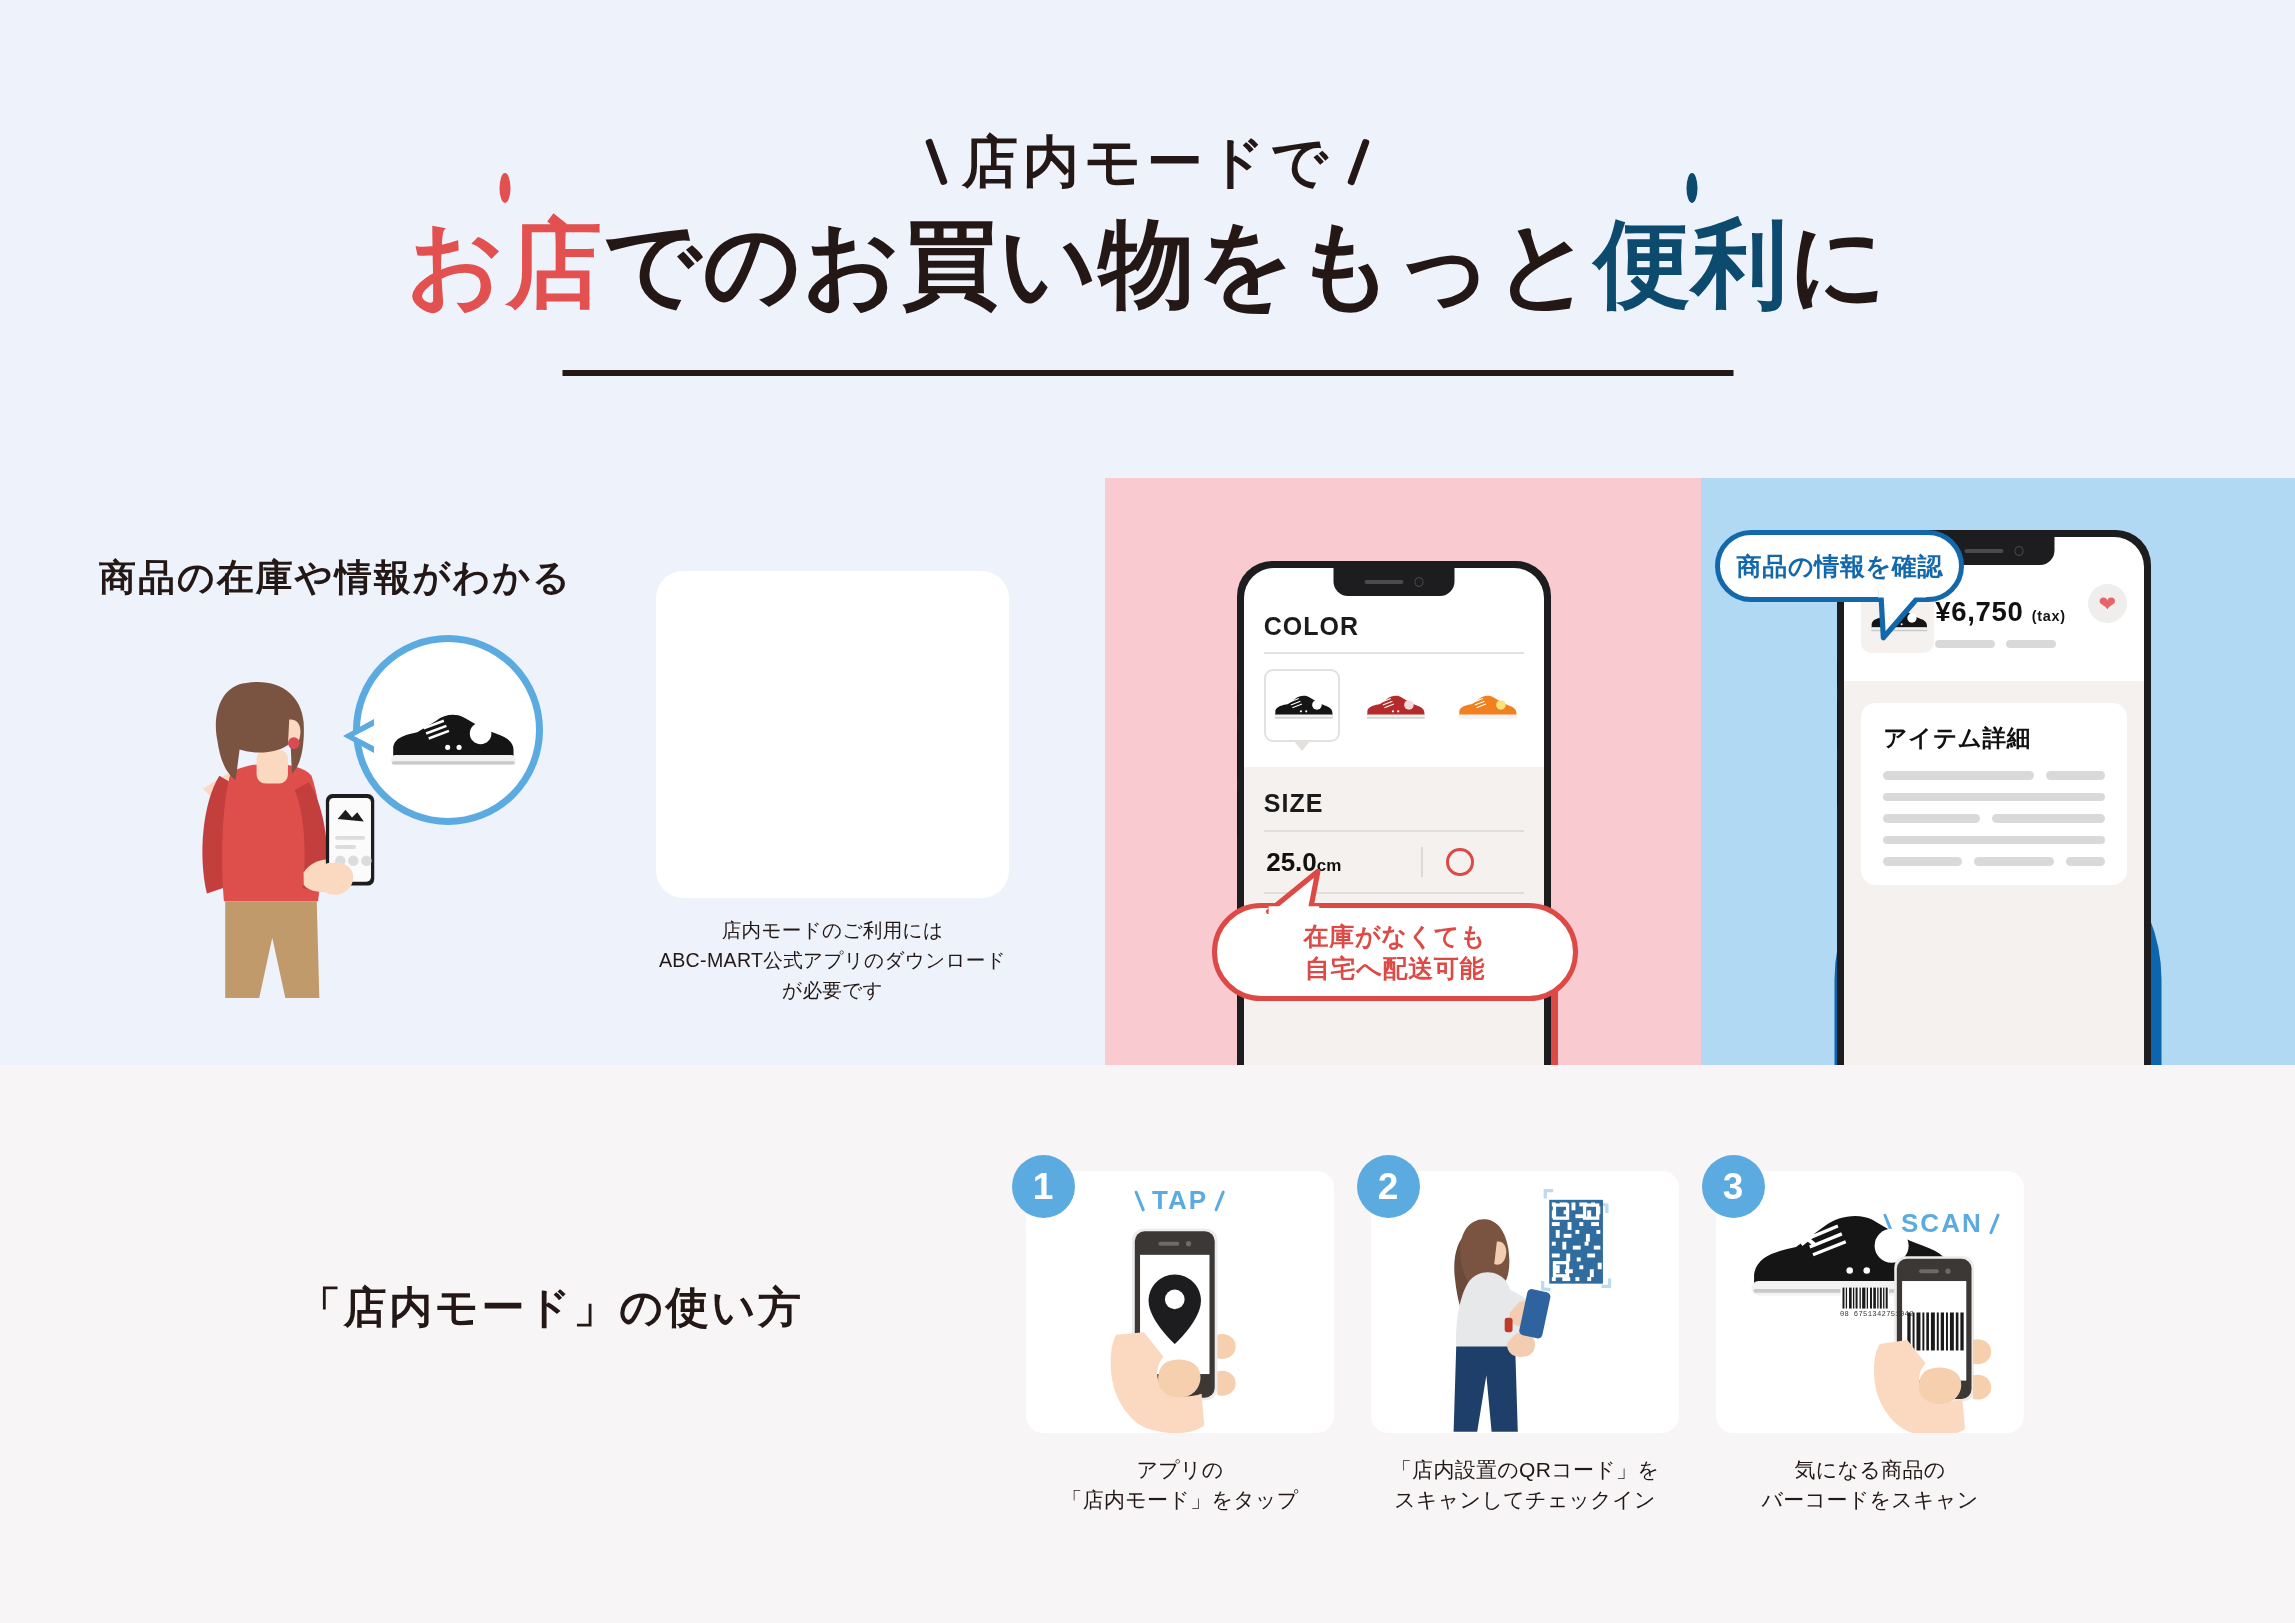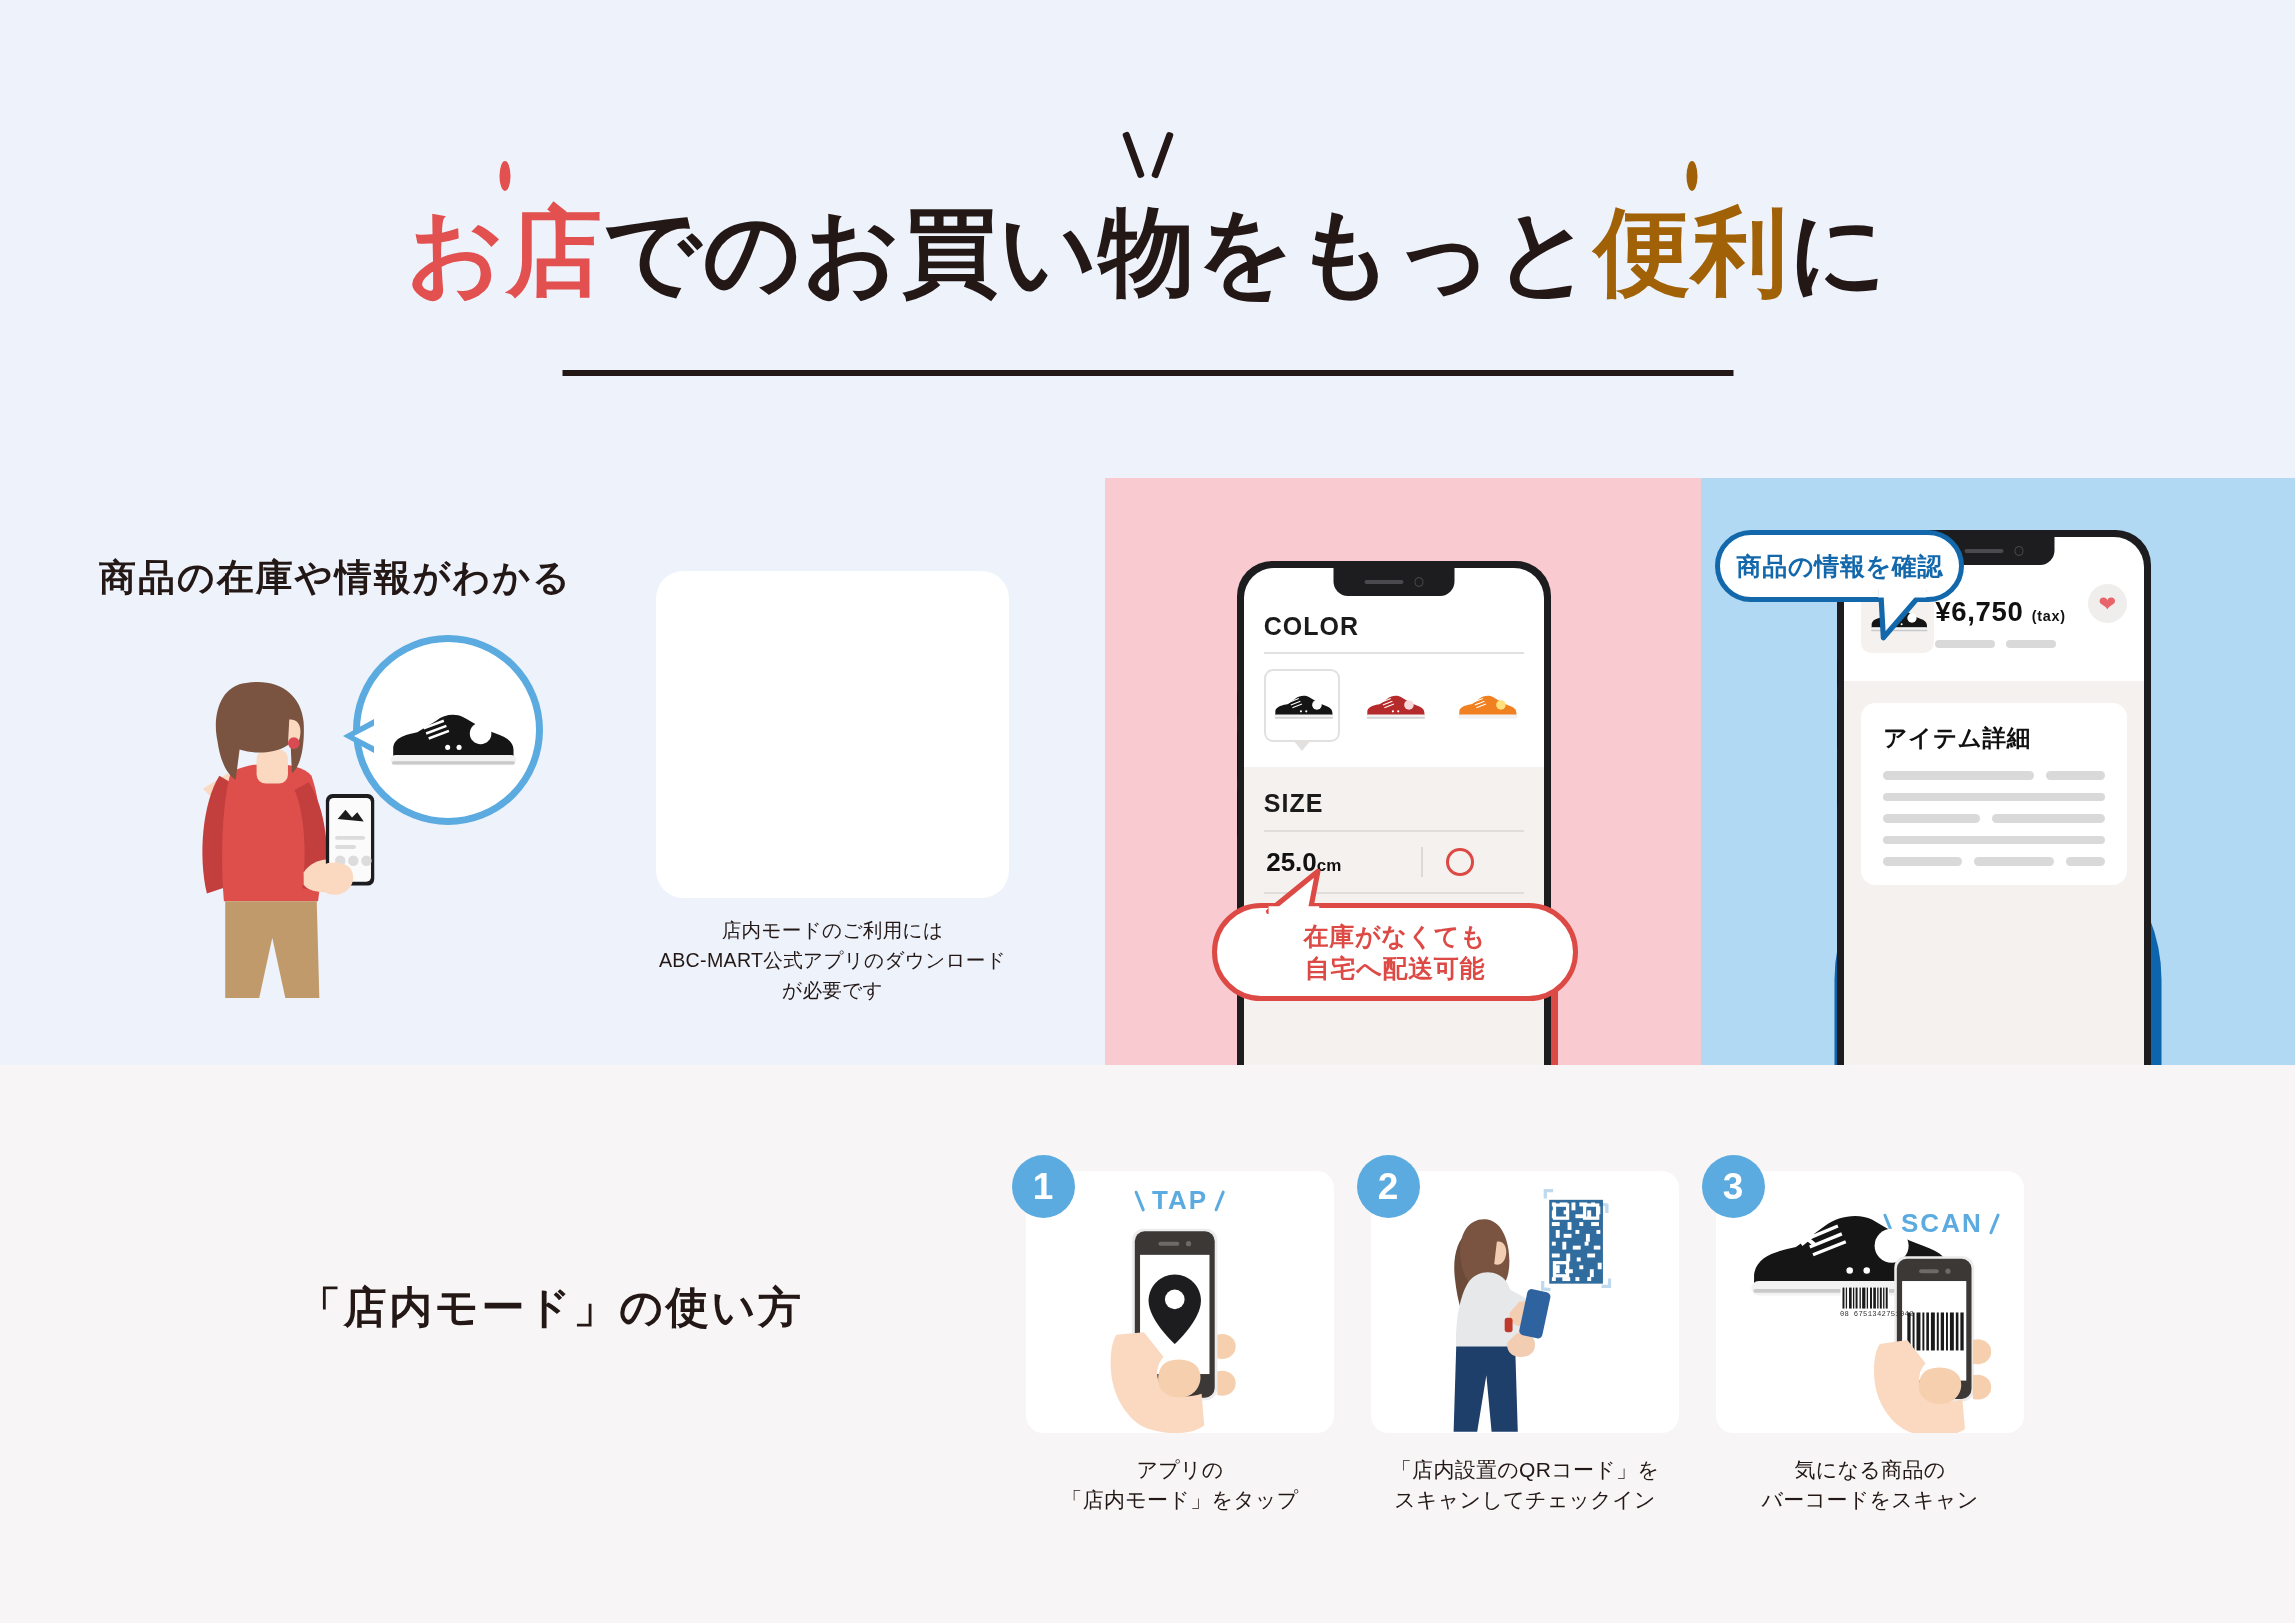--- a/index.html
+++ b/index.html
@@ -27,21 +27,21 @@
     display:inline-flex; align-items:center; gap:22px; line-height:1.1;
   }
   .slash{ display:inline-block; width:6.5px; height:48px; background:#231815; border-radius:2.6px; }
   .slash.l{ transform:rotate(-20deg); }
   .slash.r{ transform:rotate(20deg); }
   .hero-main{
     margin-top:17px; font-size:96px; font-weight:800; color:#231815;
     letter-spacing:1.3px; line-height:1.12; white-space:nowrap;
   }
   .hero-main .red{ color:#e2504f; }
-  .hero-main .blue{ color:#a16207; }
+  .hero-main .blue{ color:#0c4a6e; }
   .hero-main .dotwrap{ position:relative; display:inline-block; }
   .hero-main .dotwrap::before{
     content:""; position:absolute; top:-37px; left:50%; transform:translateX(-50%);
     width:11px; height:30px; border-radius:50%; background:currentColor;
   }
   #hero-rule{
     position:absolute; left:50%; transform:translateX(-50%); top:370px;
     width:1171px; height:5.9px; background:#231815;
   }
 
@@ -190,20 +190,21 @@
   .tapword .tk.b{ transform:rotate(22deg); }
 </style>
 </head>
 <body>
 
 <div id="top-section">
 
   <div id="hero">
     <div class="hero-kicker">
       <span class="slash l"></span>
+      <span>店内モードで</span>
       <span class="slash r"></span>
     </div>
     <div class="hero-main">
       <span class="red dotwrap">お店</span><span>でのお買い物をもっと</span><span class="blue dotwrap">便利</span><span>に</span>
     </div>
   </div>
   <div id="hero-rule"></div>
 
   <div id="left-heading">商品の在庫や情報がわかる</div>
 

